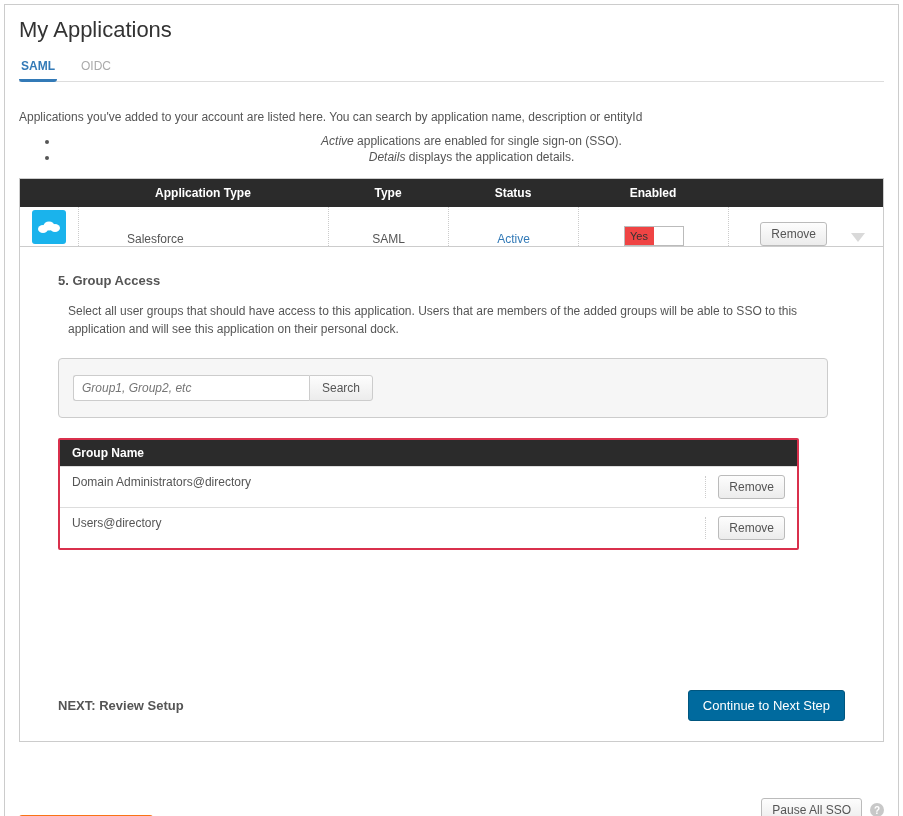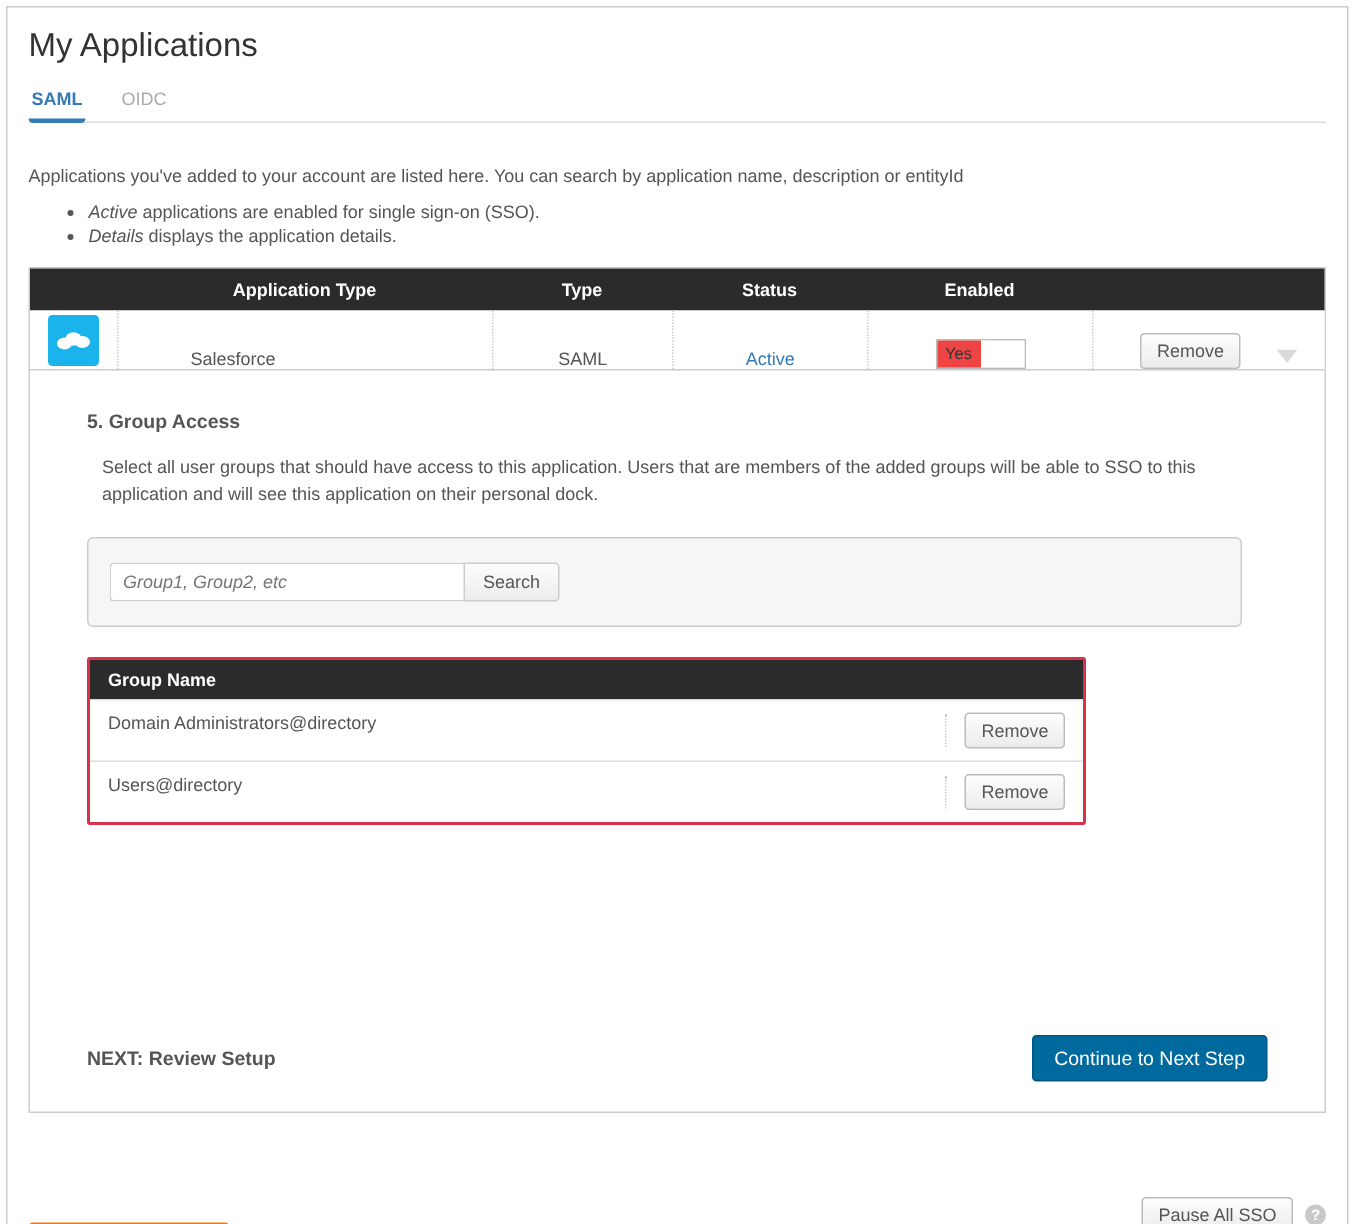--- a/index.html
+++ b/index.html
@@ -42,21 +42,21 @@
   }
   .tab.active::after {
     content: "";
     position: absolute;
     left: 0; right: 0; bottom: -1px;
     height: 3px;
     background: #337ab7;
     border-radius: 0 0 4px 4px;
   }
   .intro { font-size: 12px; color: #555; margin-bottom: 10px; }
-  ul.notes { margin: 0 0 14px 40px; font-size: 12px; color: #555; }
+  ul.notes { margin: 0 0 14px 40px; font-size: 12px; color: #555; text-align: center; }
   ul.notes li { margin-bottom: 2px; }
   ul.notes em { font-style: italic; }
 
   .app-table { border: 1px solid #ccc; }
   .thead {
     display: flex;
     background: #2b2b2b;
     color: #fff;
     font-size: 12px;
     font-weight: 600;
@@ -155,21 +155,21 @@
     border: 1px solid #ccc;
     border-radius: 0 3px 3px 0;
     background: linear-gradient(#fdfdfd,#ececec);
     font-size: 12px;
     color: #555;
     padding: 0 12px;
     cursor: pointer;
   }
 
   .group-table {
-    width: 666px;
+    width: 741px;
     border: 2px solid #d9304c;
     border-radius: 2px;
     overflow: hidden;
   }
   .group-thead {
     background: #2b2b2b;
     color:#fff;
     font-size:12px;
     font-weight:600;
     padding: 6px 12px;

